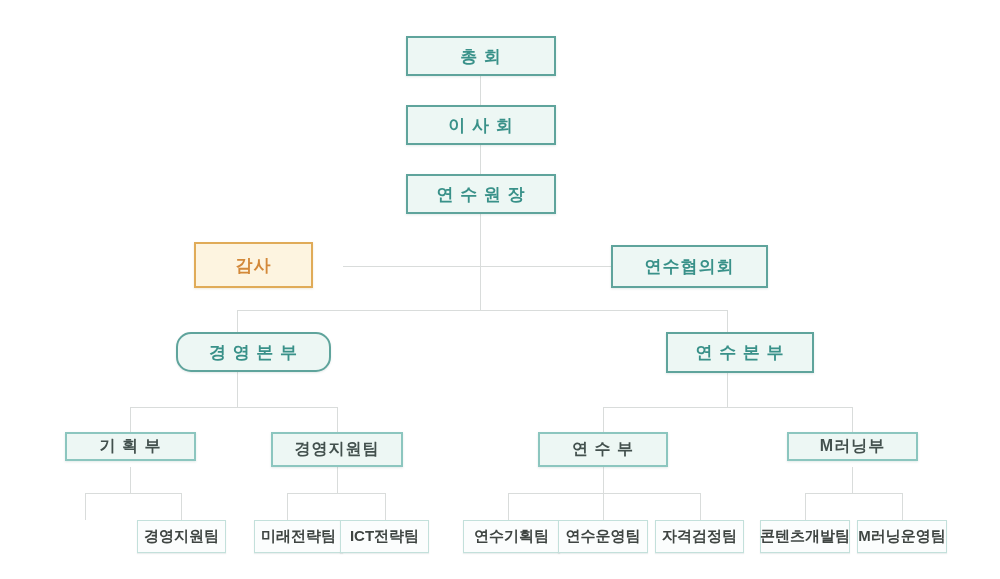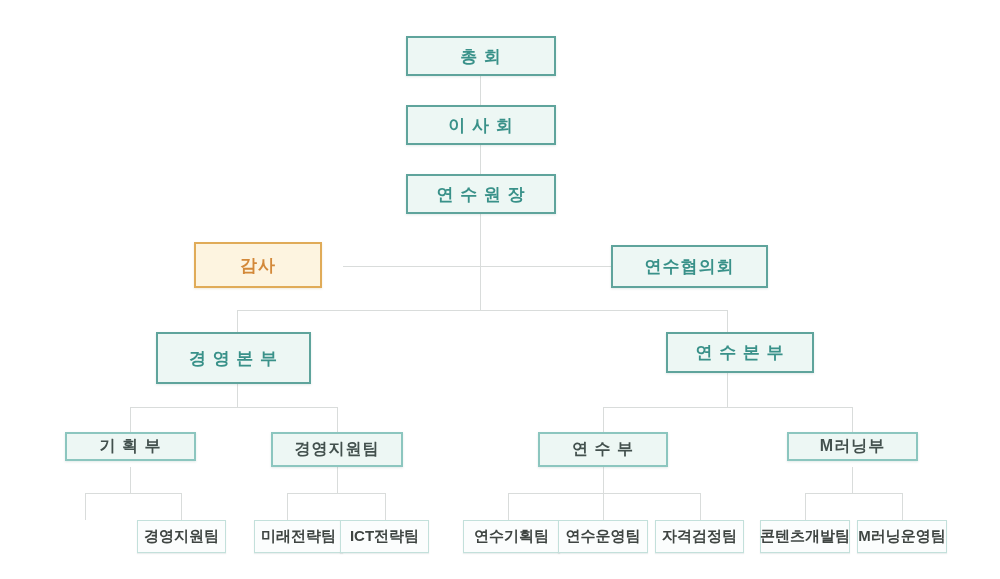--- a/index.html
+++ b/index.html
@@ -98,24 +98,24 @@
   <div class="line" style="left:700px; top:493px; width:1px; height:27px;"></div>
   <div class="line" style="left:852px; top:467px; width:1px; height:26px;"></div>
   <div class="line" style="left:805px; top:493px; width:97px; height:1px;"></div>
   <div class="line" style="left:805px; top:493px; width:1px; height:27px;"></div>
   <div class="line" style="left:902px; top:493px; width:1px; height:27px;"></div>
 
   <div class="node lvl1" style="left:406px; top:36px;  width:150px; height:40px;">총 회</div>
   <div class="node lvl1" style="left:406px; top:105px; width:150px; height:40px;">이 사 회</div>
   <div class="node lvl1" style="left:406px; top:174px; width:150px; height:40px;">연 수 원 장</div>
 
-  <div class="node audit" style="left:194px; top:242px; width:128px; height:46px;text-align:center;">감사</div>
+  <div class="node audit" style="left:194px; top:242px; width:119px; height:46px;text-align:center;">감사</div>
   <div class="node lvl1" style="left:611px; top:245px; width:157px; height:43px;">연수협의회</div>
 
-  <div class="node lvl1" style="left:156px; top:332px; width:155px; height:52px;">경 영 본 부</div>
+  <div class="node lvl1" style="left:176px; top:332px; width:155px; height:40px;border-radius:15px;">경 영 본 부</div>
   <div class="node lvl1" style="left:653px; top:332px; width:148px; height:41px;margin-left:13px;">연 수 본 부</div>
 
   <div class="node lvl3" style="left:65px;  top:432px; width:131px; height:29px;">기 획 부</div>
   <div class="node lvl3" style="left:271px; top:432px; width:132px; height:35px;">경영지원팀</div>
   <div class="node lvl3" style="left:538px; top:432px; width:130px; height:35px;">연 수 부</div>
   <div class="node lvl3" style="left:787px; top:432px; width:131px; height:29px;">M러닝부</div>
 
   <div class="node team" style="left:137px; top:520px; width:89px; height:33px;">경영지원팀</div>
   <div class="node team" style="left:254px; top:520px; width:89px; height:33px;">미래전략팀</div>
   <div class="node team" style="left:340px; top:520px; width:89px; height:33px;">ICT전략팀</div>

